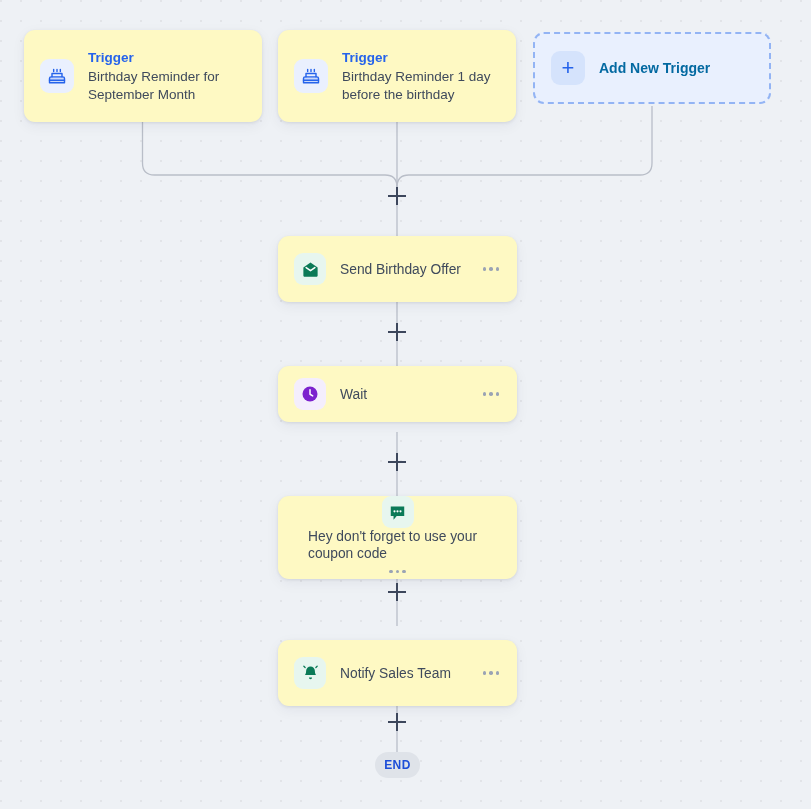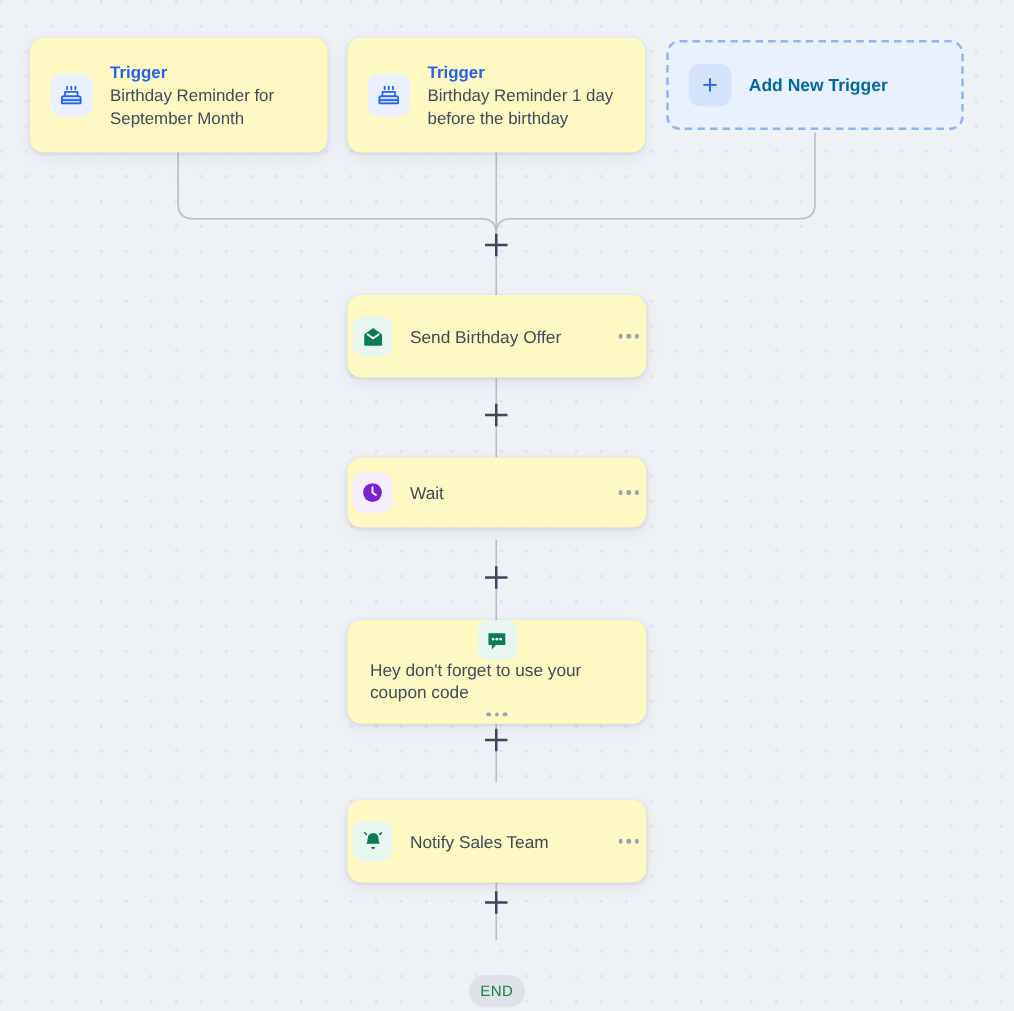--- a/index.html
+++ b/index.html
@@ -116,21 +116,21 @@
     font-size: 14px;
     font-weight: bold;
   }
 
   
   .step-card {
     left: 278px;
     width: 239px;
     display: flex;
     align-items: center;
-    padding: 0 4px;
+    padding: 0 16px;
     box-sizing: border-box;
   }
   .step-icon-wrap {
     width: 32px;
     height: 32px;
     border-radius: 9px;
     display: flex;
     align-items: center;
     justify-content: center;
     flex: 0 0 auto;
@@ -180,28 +180,28 @@
   }
   .plus-node::after {
     left: 0; top: 8px;
     width: 18px; height: 2px;
   }
 
   
   .end-pill {
     position: absolute;
     left: 375px;
-    top: 780px;
+    top: 752px;
     width: 45px;
     height: 26px;
     border-radius: 13px;
     background: #dfe3e9;
-    color: #15803d;
+    color: #1d4ed8;
     font-size: 12px;
-    font-weight: normal;
+    font-weight: bold;
     letter-spacing: .4px;
     display: flex;
     align-items: center;
     justify-content: center;
     z-index: 3;
   }
 </style>
 </head>
 <body>
 

